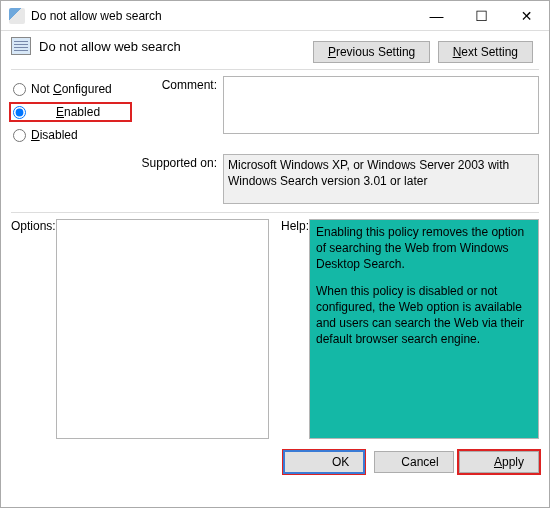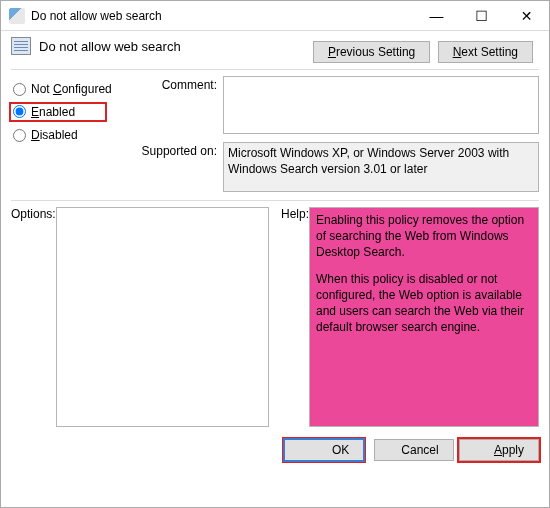--- a/index.html
+++ b/index.html
@@ -90,24 +90,25 @@
     font-size:12px;
   }
   .radioitem input { margin:0 5px 0 0; }
   .radioitem label { cursor:default; }
   .radioitem label u { text-decoration:underline; }
   .hl-red {
     border:2px solid #d22;
     padding:1px 30px 1px 2px;
     margin-left:-4px;
     display:inline-flex;
-    align-items:flex-start;
-  }
-
-  .kvblock { flex:1; display:flex; flex-direction:column; gap:8px; }
+    align-items:flex-end;
+    gap:25px;
+  }
+
+  .kvblock { flex:1; display:flex; flex-direction:column; gap:20px; }
   .kv { display:flex; align-items:flex-start; }
   .kv .klabel { width:92px; text-align:right; padding-right:6px; padding-top:2px; font-size:12px; }
   .kv textarea, .kv .rofield {
     flex:1;
     font-family:inherit;
     font-size:12px;
     border:1px solid #b5b5b5;
     padding:3px 4px;
     resize:none;
     overflow-y:scroll;
@@ -122,21 +123,21 @@
     display:flex;
     padding:0 10px;
     gap:12px;
     height:220px;
   }
   .col { flex:1; display:flex; flex-direction:row; }
   .col .colhead { font-size:12px; padding-bottom:4px; }
   .panel {
     flex:1;
     border:1px solid #b5b5b5;
-    background:#ec4899;
+    background:#14b8a6;
     overflow-y:scroll;
     padding:4px 6px;
     font-size:12px;
     line-height:1.35;
   }
   .panel.options { background:#fff; }
   .panel p { margin:0 0 10px 0; }
 
   .footer {
     padding:10px 8px 0 0;

